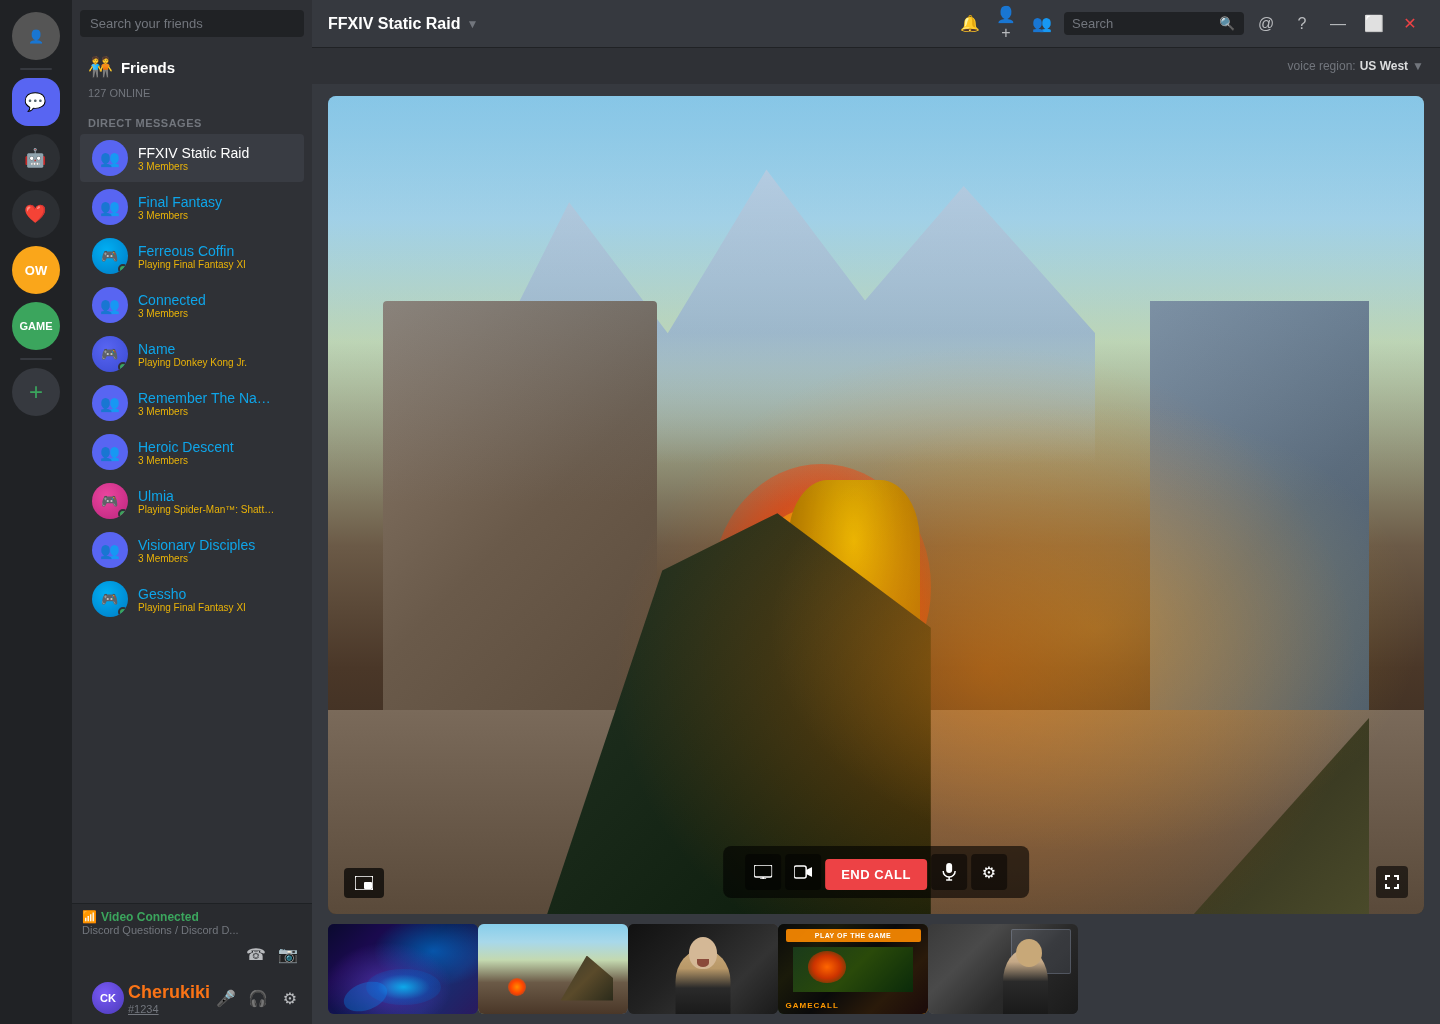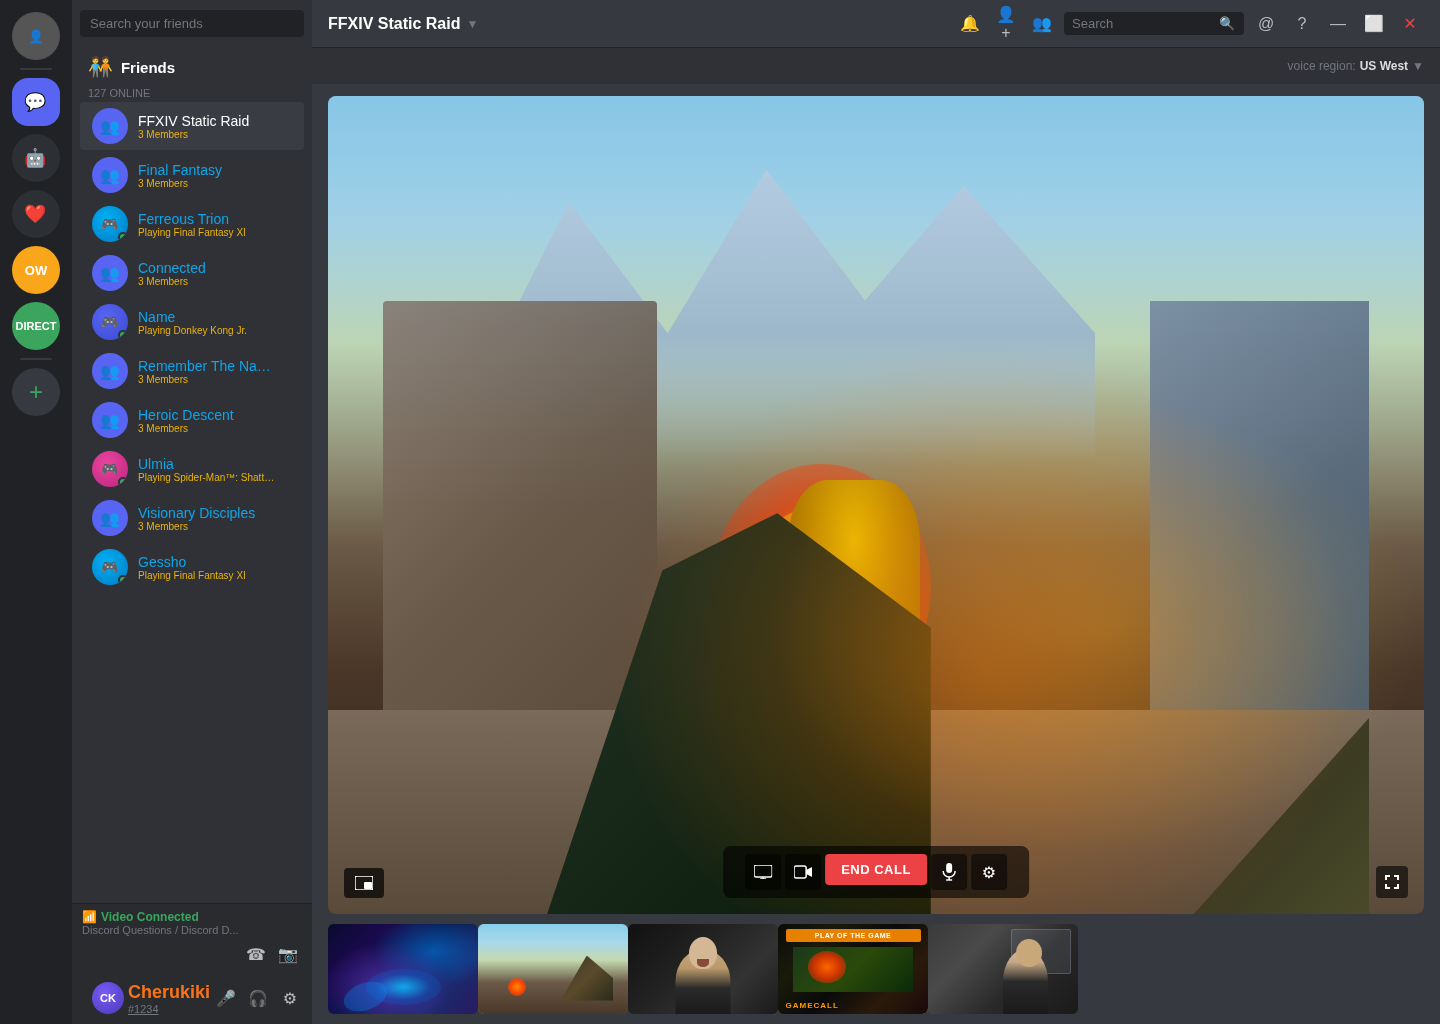--- a/index.html
+++ b/index.html
@@ -319,21 +319,21 @@
         radial-gradient(ellipse at 60% 70%, rgba(255, 120, 0, 0.4) 0%, transparent 40%),
         radial-gradient(ellipse at 70% 65%, rgba(255, 200, 50, 0.3) 0%, transparent 30%),
         linear-gradient(180deg, rgba(135, 180, 220, 0.3) 0%, transparent 50%);
     }
     .video-controls {
       position: absolute;
       bottom: 16px;
       left: 50%;
       transform: translateX(-50%);
       display: flex;
-      align-items: flex-start;
+      align-items: flex-end;
       gap: 4px;
       background: rgba(0,0,0,0.6);
       border-radius: 8px;
       padding: 8px 22px;
     }
     .vid-btn {
       width: 36px;
       height: 36px;
       border-radius: 4px;
       background: rgba(0,0,0,0.5);
@@ -463,41 +463,42 @@
   <div class="server-icon" style="background: #2c2f33;">
     <span>🤖</span>
   </div>
   <div class="server-icon" style="background: #2c2f33;">
     <span style="color:#ed4245;">❤️</span>
   </div>
   <div class="server-icon" style="background: #faa61a;">
     <span style="font-size:13px; font-weight:700; color:#fff;">OW</span>
   </div>
   <div class="server-icon" style="background: #3ba55d;">
-    <span style="font-size:11px; font-weight:700; color:#fff;">DIRECT</span>
+    <span style="font-size:11px; font-weight:700; color:#fff;">GAME</span>
   </div>
   <div class="server-divider"></div>
   <div class="server-icon add-server">
     <span>+</span>
   </div>
 </div>
 
 <div class="friends-sidebar">
 
   <div class="friends-search">
     <input type="text" placeholder="Search your friends" style="">
   </div>
 
   <div class="friends-header-row">
     <span class="friends-icon-home">🧑‍🤝‍🧑</span>
     <span class="friends-title">Friends</span>
   </div>
 
   <div style="padding: 4px 16px 2px; font-size:11px; color:#72767d; font-weight:400;">127 ONLINE</div>
 
+  <div class="section-label">DIRECT MESSAGES</div>
 
   <div class="dm-list">
 
     <div class="dm-item active">
       <div class="dm-avatar group av-purple">
         <span>👥</span>
       </div>
       <div class="dm-info">
         <div class="dm-name">FFXIV Static Raid</div>
         <div class="dm-sub">3 Members</div>
@@ -515,21 +516,21 @@
       </div>
       <span class="dm-close">✕</span>
     </div>
 
     <div class="dm-item">
       <div class="dm-avatar av-teal">
         <span>🎮</span>
         <div class="status-dot status-online"></div>
       </div>
       <div class="dm-info">
-        <div class="dm-name">Ferreous Trion</div>
+        <div class="dm-name">Ferreous Coffin</div>
         <div class="dm-sub">Playing Final Fantasy XI</div>
       </div>
       <span class="dm-close">✕</span>
     </div>
 
     <div class="dm-item">
       <div class="dm-avatar group av-gray">
         <span>👥</span>
       </div>
       <div class="dm-info">

